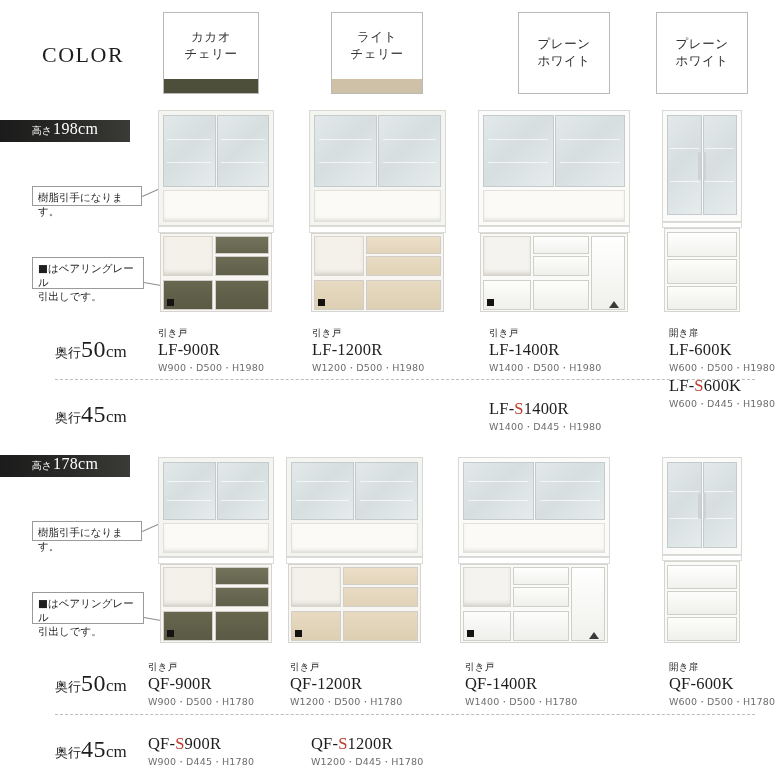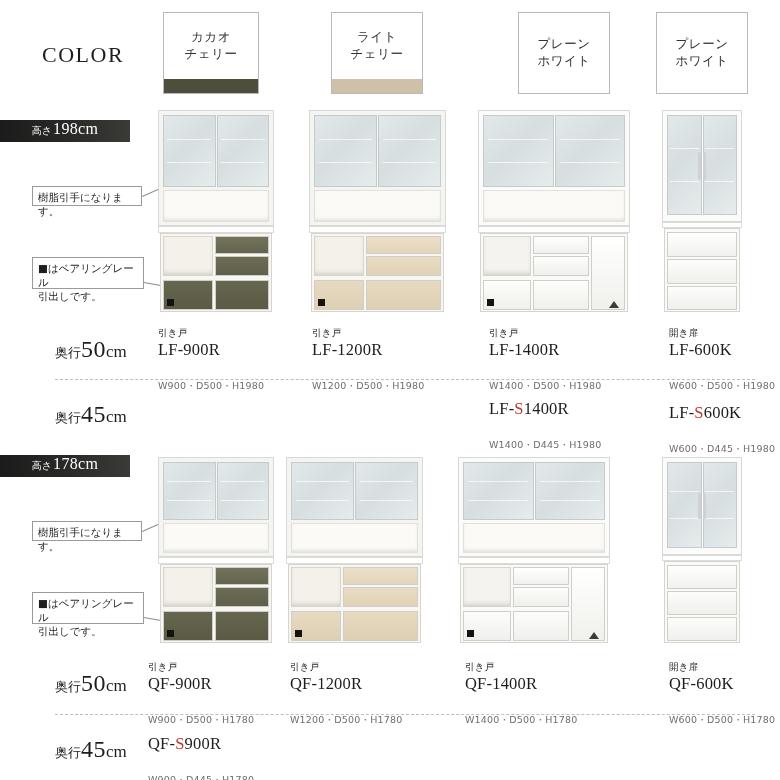--- a/index.html
+++ b/index.html
@@ -64,21 +64,21 @@
     font-family:"DejaVu Sans", sans-serif;
     font-size:9.5px;color:#1f1f1f;letter-spacing:.3px;margin-bottom:1px;
   }
   .prod .p-code{
     font-family:"Liberation Serif", serif;
     font-size:16.5px;color:#1d1d1d;letter-spacing:.2px;line-height:1.15;
   }
   .prod .p-code .s-red{color:#c0392b;}
   .prod .p-dim{
     font-family:"DejaVu Sans", sans-serif;
-    font-size:9.5px;color:#6d6d6d;letter-spacing:.2px;margin-top:20px;text-align:center;
+    font-size:9.5px;color:#6d6d6d;letter-spacing:.2px;margin-top:2px;text-align:center;
   }
 
   .sep{position:absolute;border-top:1px dashed #bdbdbd;}
 
   
   .cab{position:absolute;}
   .cab *{box-sizing:border-box;}
 
   .hutch{
     position:absolute;left:0;right:0;top:0;
@@ -260,21 +260,21 @@
     <span class="d-kanji">奥行</span><span class="d-num">45</span><span class="d-unit">cm</span>
   </div>
 
 
 
   <div class="prod" style="left:489px;top:400px;">
     <div class="p-code"><span>LF-</span><span class="s-red">S</span><span>1400R</span></div>
     <div class="p-dim">W1400・D445・H1980</div>
   </div>
 
-  <div class="prod" style="left:669px;top:404px;">
+  <div class="prod" style="left:669px;top:377px;">
     <div class="p-code"><span>LF-</span><span class="s-red">S</span><span>600K</span></div>
     <div class="p-dim">W600・D445・H1980</div>
   </div>
 
   <div class="banner" style="top:455px;">
     <span class="b-small">高さ</span>
     <span class="b-big">178cm</span>
   </div>
 
   <div class="callout" style="left:32px;top:521px;width:110px;height:20px;">樹脂引手になります。</div>
@@ -384,16 +384,20 @@
 
   <div class="depth" style="left:55px;top:736px;">
     <span class="d-kanji">奥行</span><span class="d-num">45</span><span class="d-unit">cm</span>
   </div>
 
   <div class="prod" style="left:148px;top:735px;">
     <div class="p-code"><span>QF-</span><span class="s-red">S</span><span>900R</span></div>
     <div class="p-dim">W900・D445・H1780</div>
   </div>
 
+  <div class="prod" style="left:311px;top:735px;">
+    <div class="p-code"><span>QF-</span><span class="s-red">S</span><span>1200R</span></div>
+    <div class="p-dim">W1200・D445・H1780</div>
+  </div>
 
 
 
 </div>
 
 </body></html>

